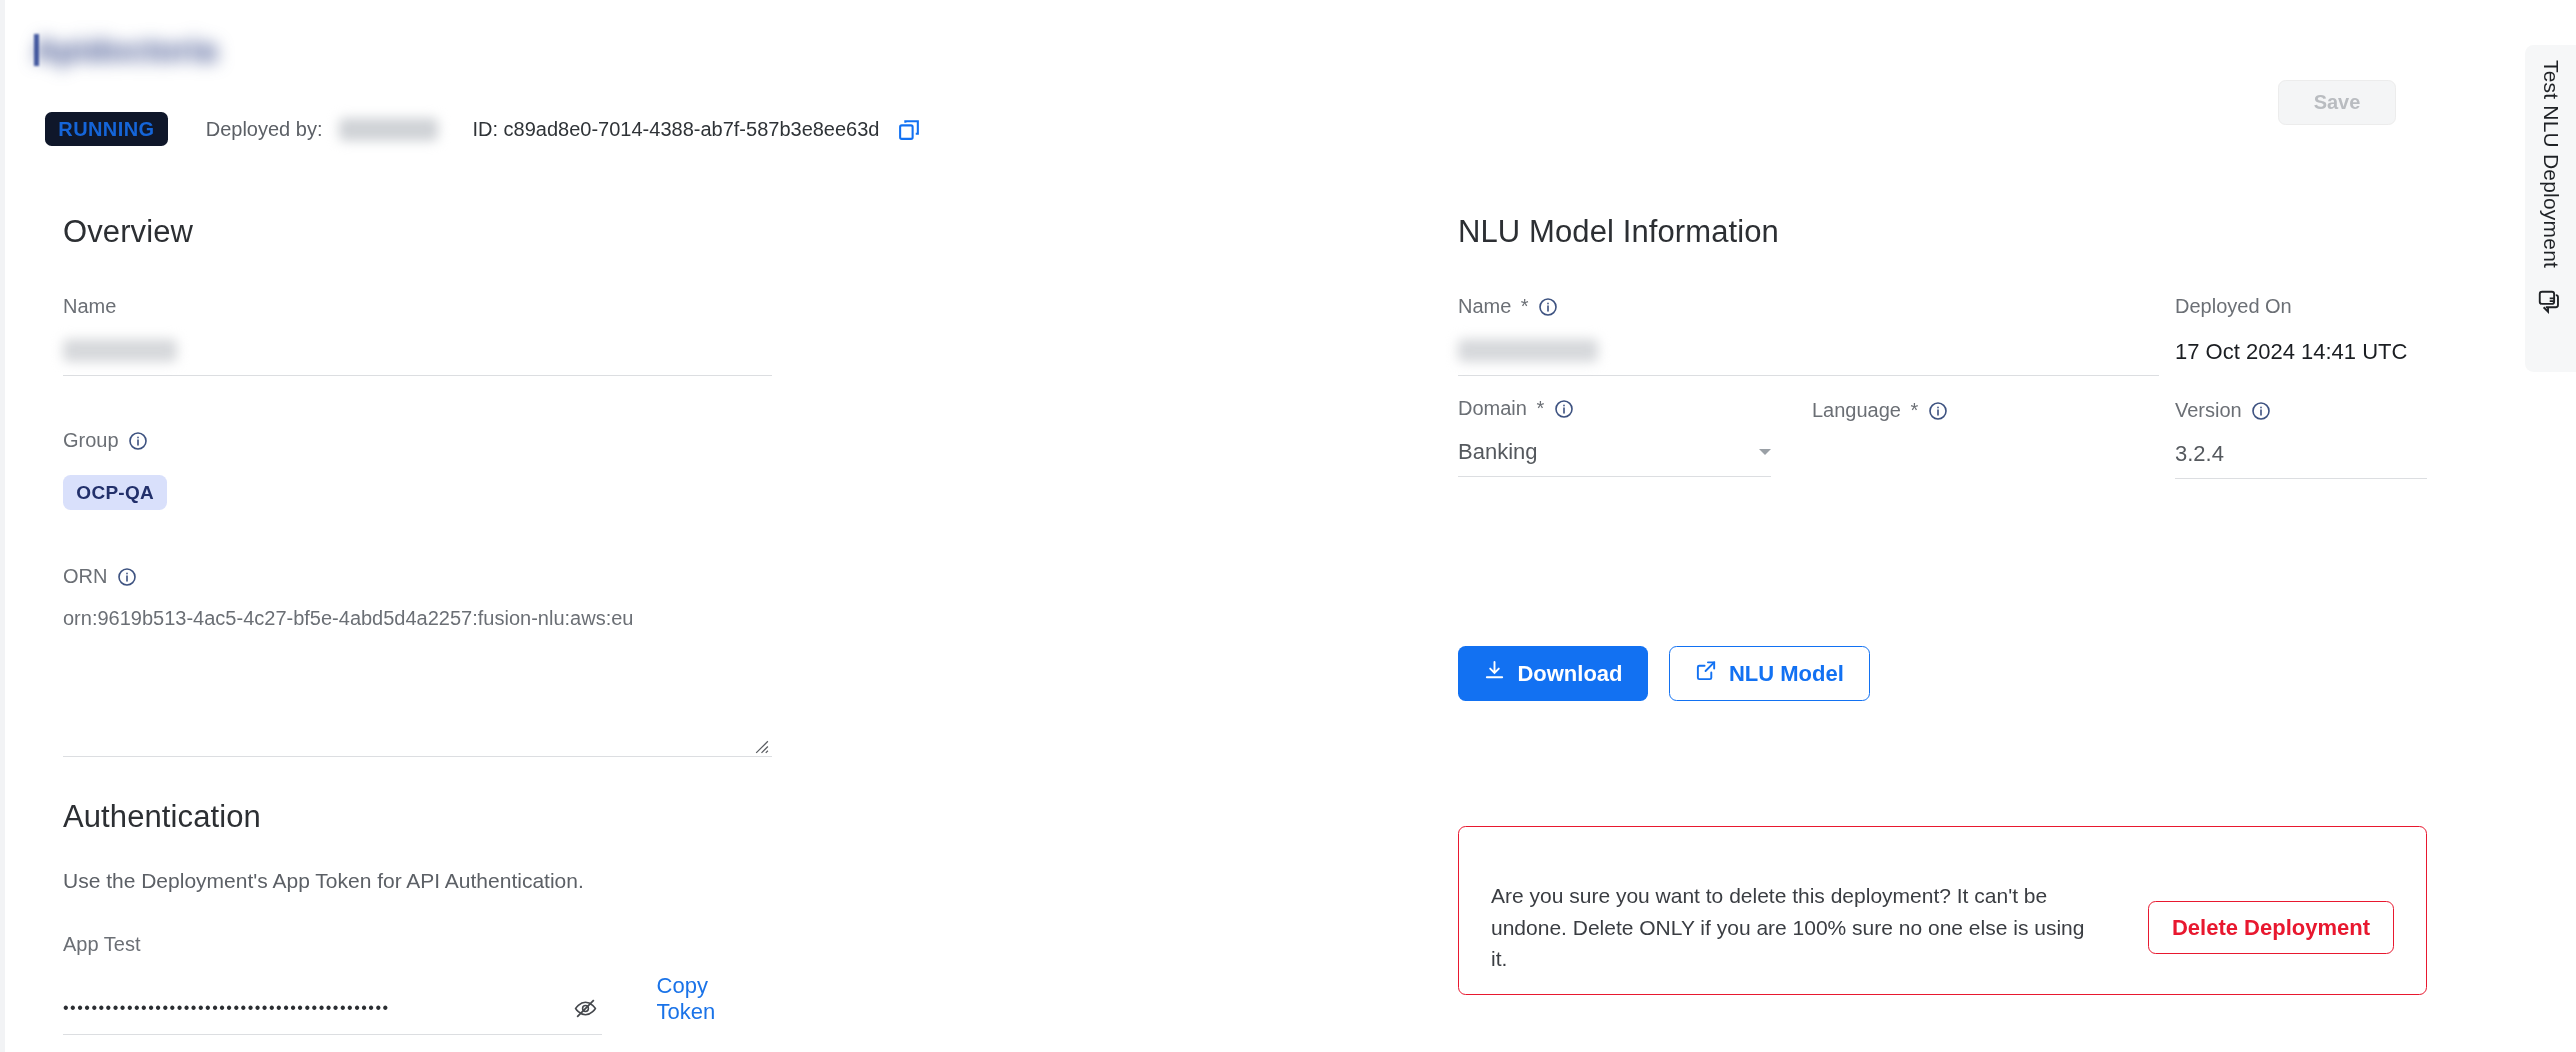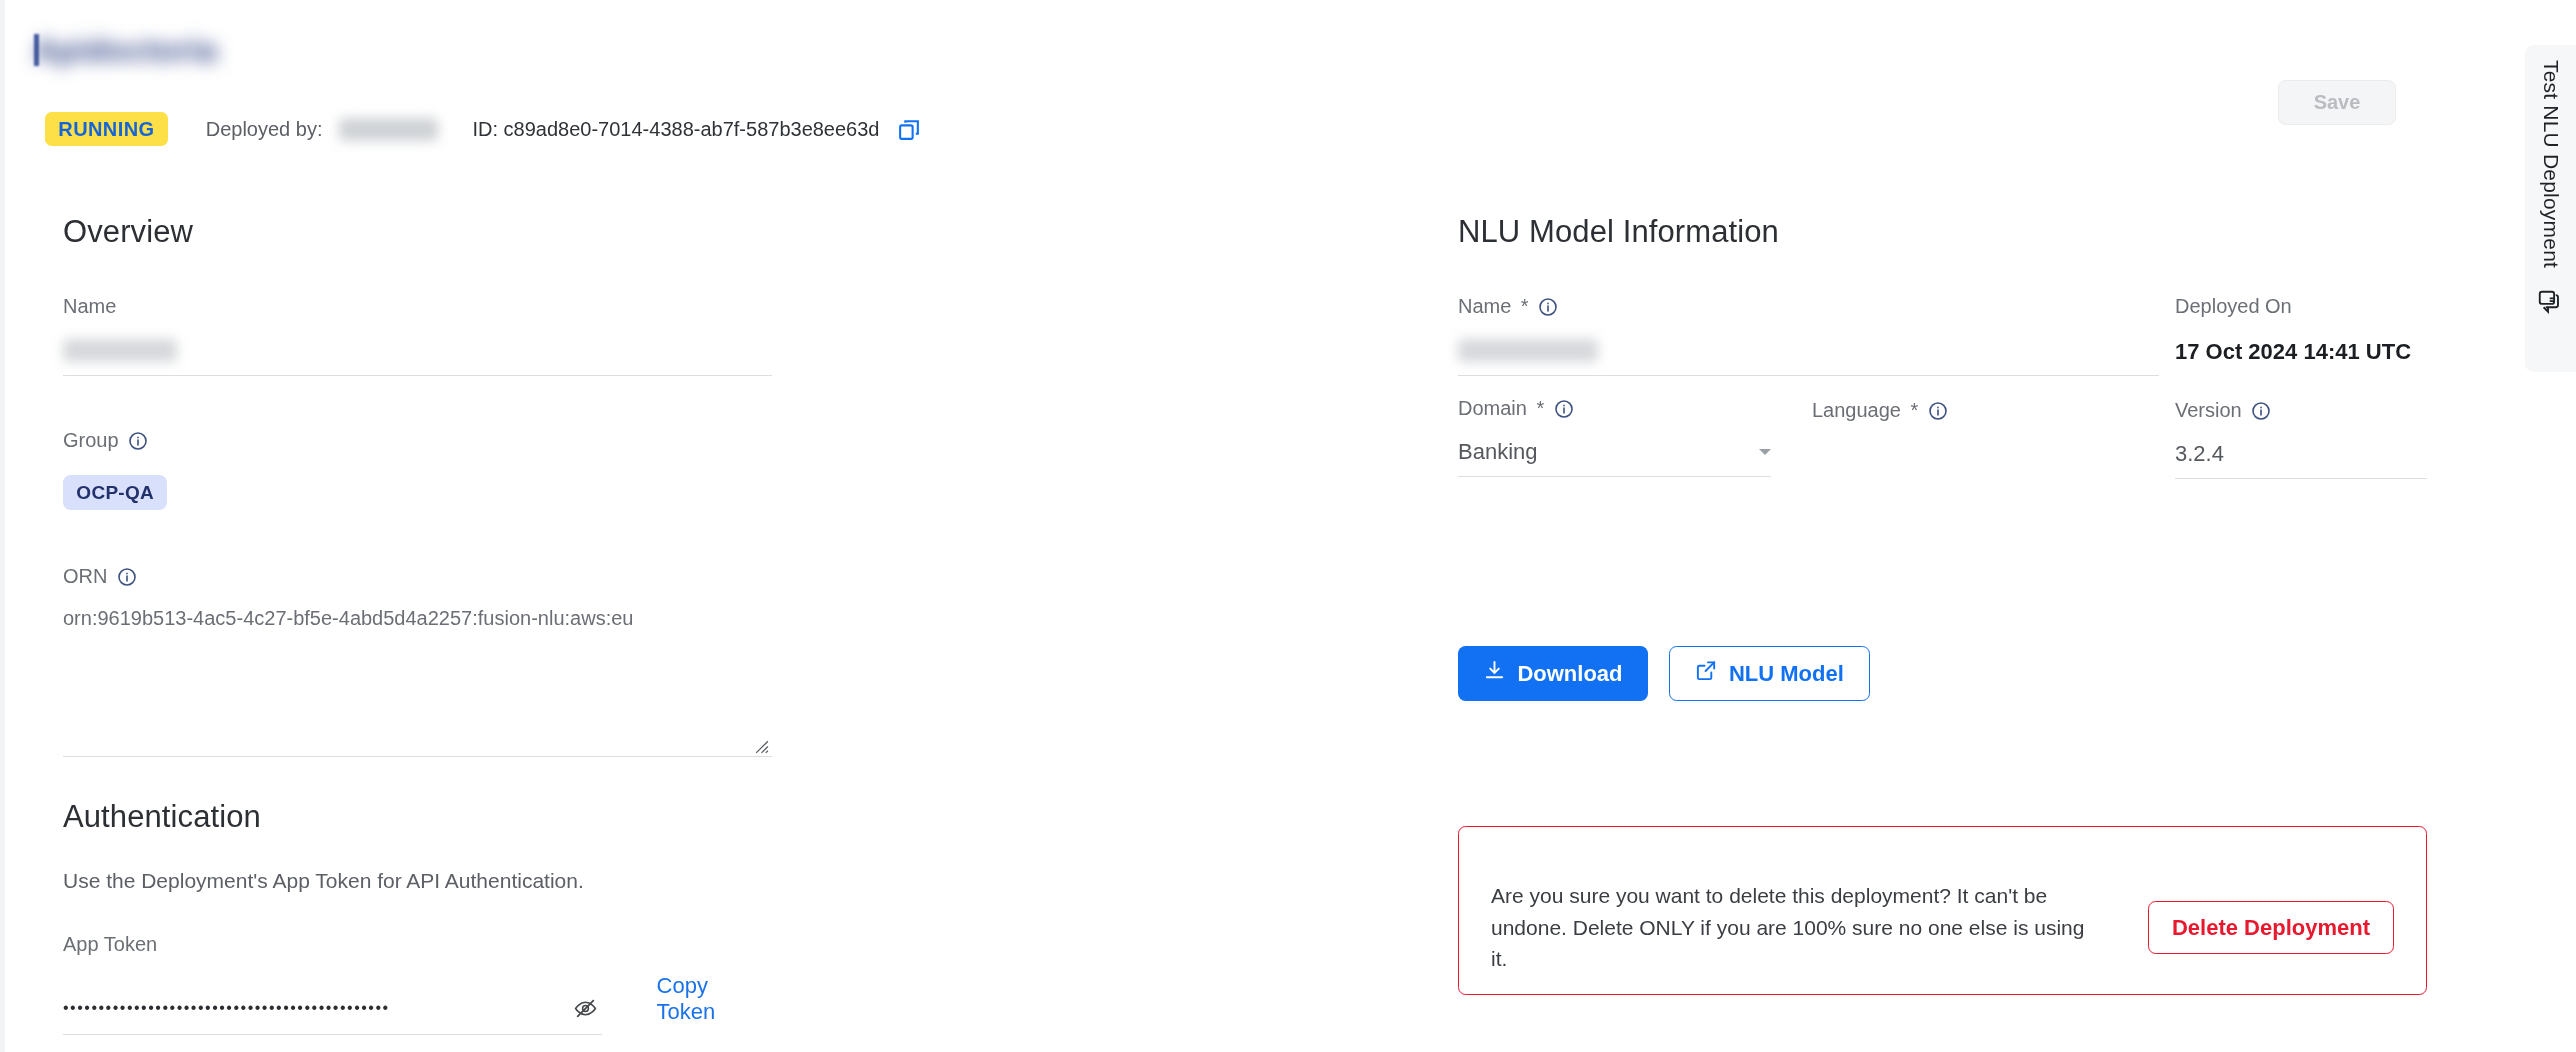--- a/index.html
+++ b/index.html
@@ -20,21 +20,21 @@
   
   .title-wrap { position: absolute; left: 34px; top: 28.4px; height: 44px; display: flex; align-items: center; }
   .page-title {
     font-size: 32px; font-weight: 700; color: #2f4285;
     filter: blur(8.5px); letter-spacing: 0.5px; white-space: nowrap;
   }
   .title-caret { position: absolute; left: 0px; top: 5.7px; width: 4.7px; height: 32px; background: #4a5fa5; filter: blur(1.1px); }
 
   .meta-row { position: absolute; left: 45px; top: 112px; display: flex; align-items: center; }
   .badge-running {
-    background: #fde047; color: #1565d8; font-size: 20px; font-weight: 700;
+    background: #0f172a; color: #1565d8; font-size: 20px; font-weight: 700;
     letter-spacing: 0.4px; padding: 6.6px 13.3px 7.6px; border-radius: 6.6px; line-height: 1;
   }
   .meta-label { font-size: 20px; color: #5c6066; margin-left: 38px; white-space: nowrap; }
   .meta-blur {
     margin-left: 17px; width: 99px; height: 23px; background: #cfd2d6;
     filter: blur(5.7px); border-radius: 4.7px;
   }
   .meta-id { font-size: 20px; color: #2f3337; margin-left: 34px; white-space: nowrap; }
   .copy-ico { margin-left: 17px; width: 25px; height: 25px; display: block; cursor: pointer; }
 
@@ -106,21 +106,21 @@
   .nlu-grid { position: relative; }
   .fld { position: absolute; }
 
   .select-line {
     width: 313px; border-bottom: 0.9px solid #dcdee1; padding-bottom: 11.4px;
     display: flex; align-items: center; justify-content: space-between;
   }
   .select-val { font-size: 22px; color: #55595e; }
   .caret { width: 0; height: 0; border-left: 6.6px solid transparent; border-right: 6.6px solid transparent; border-top: 6.6px solid #9aa0a6; }
 
-  .static-val { font-size: 22px; color: #1b1e22; font-weight: 700; }
+  .static-val { font-size: 22px; color: #1b1e22; font-weight: 400; }
   .plain-val { font-size: 22px; color: #55595e; }
 
   
   .btn-row { position: absolute; left: 0; top: 351px; display: flex; gap: 21px; }
   .btn {
     display: flex; align-items: center; gap: 11.4px; height: 55px;
     padding: 0 25px; border-radius: 7.6px; font-size: 22px; font-weight: 700; cursor: pointer;
   }
   .btn-primary { background: #1271f2; color: #fff; border: none; }
   .btn-outline { background: #fff; color: #1271f2; border: 1.5px solid #1271f2; }
@@ -230,21 +230,21 @@
             <path d="M14 3 3 14M14 8 8 14M14 12l-2 2"></path>
           </svg>
         </span>
       </div>
     </div>
 
     <h2 class="section" style="margin-top:42px;margin-bottom:34px;">Authentication</h2>
     <div class="sub-text">Use the Deployment's App Token for API Authentication.</div>
 
     <div style="margin-top:40px;">
-      <div class="field-label">App Token</div>
+      <div class="field-label">App Test</div>
       <div class="token-row" style="margin-top:17px;">
         <div class="token-input">
           <span class="dots">••••••••••••••••••••••••••••••••••••••••••••••</span>
           <span class="eye-ico">
             <svg width="25" height="25" viewBox="0 0 24 24" fill="none" stroke="#44474c" stroke-width="1.5">
               <path d="M2.5 12s3.8-6 9.5-6 9.5 6 9.5 6-3.8 6-9.5 6S2.5 12 2.5 12z"></path>
               <circle cx="12" cy="12" r="2.8"></circle>
               <path d="M4 20 20 4" stroke-width="1.7"></path>
             </svg>
           </span>

